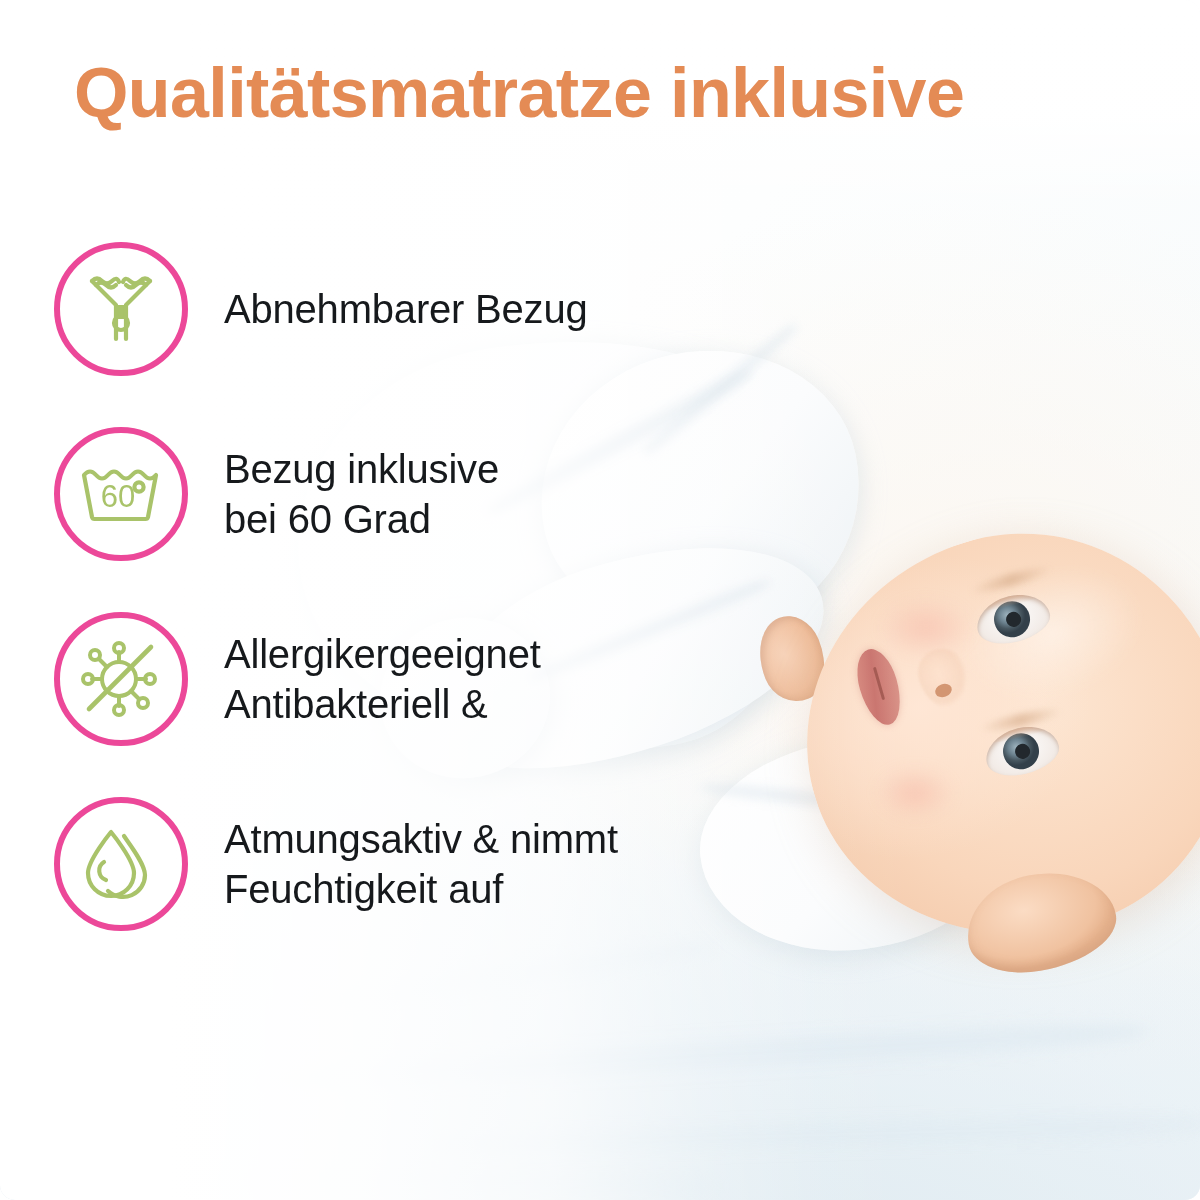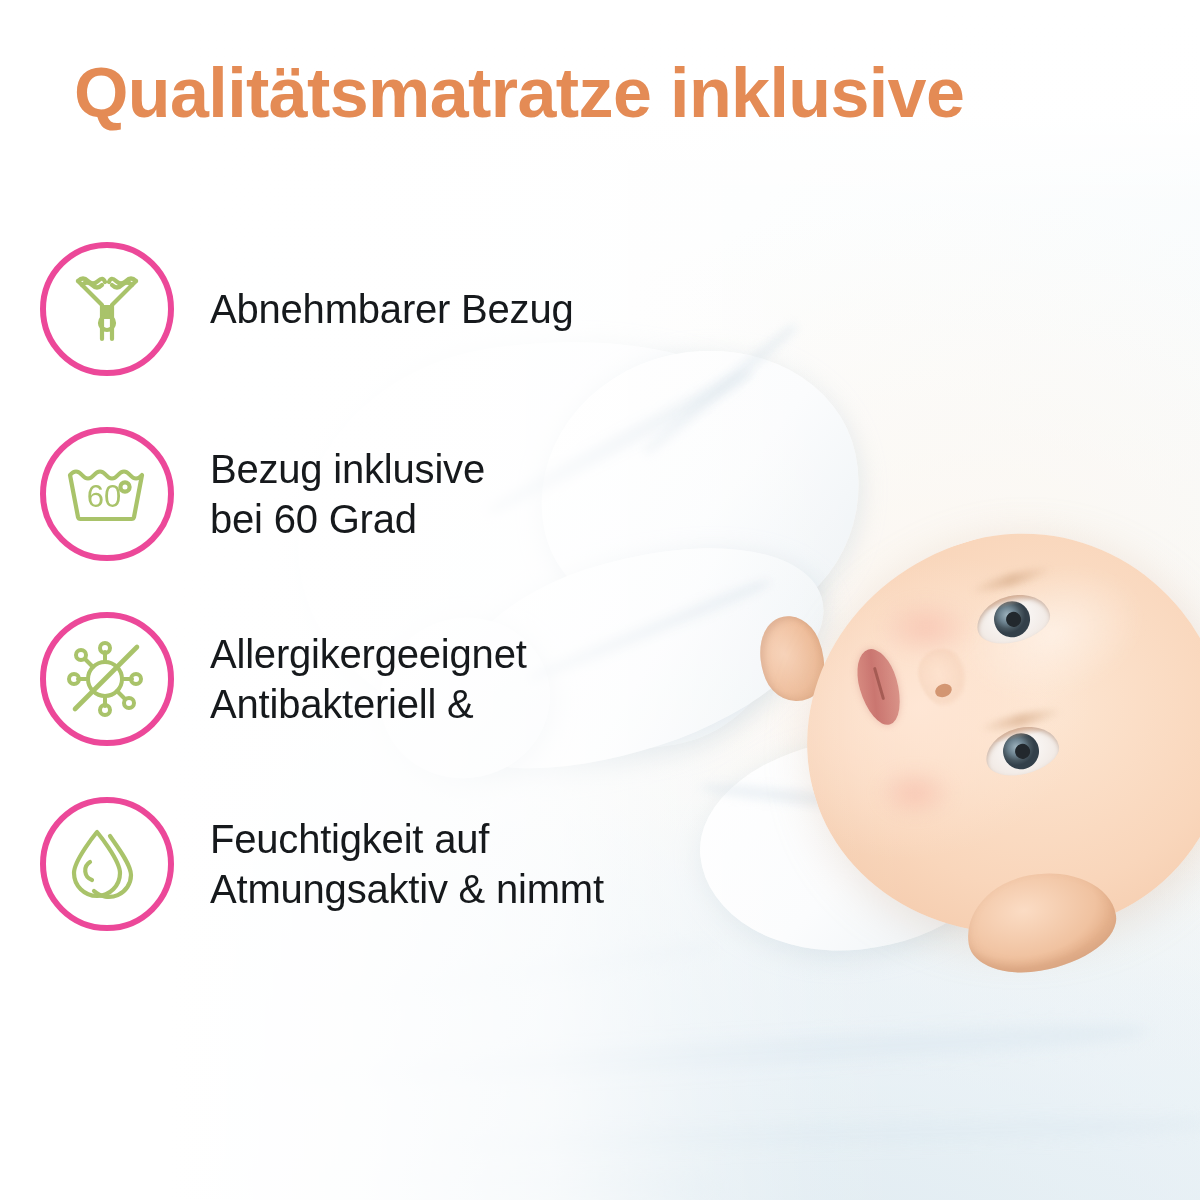--- a/index.html
+++ b/index.html
@@ -15,20 +15,21 @@
     background: #ffffff;
     position: relative;
   }
 
   #poster {
     position: relative;
     width: 1200px;
     height: 1200px;
     overflow: hidden;
     background: #ffffff;
+    border-radius: 15px;
   }
 
   
   .photo-layer {
     position: absolute;
     inset: 0;
     background:
       
       radial-gradient(120% 60% at 62% 112%, rgba(222,234,240,0.95) 0%, rgba(233,241,246,0.55) 45%, rgba(255,255,255,0) 75%),
       
@@ -242,21 +243,21 @@
     color: #e48b55;
     font-size: 70px;
     line-height: 1.0;
     font-weight: 700;
     letter-spacing: -0.6px;
     white-space: nowrap;
   }
 
   .features {
     position: absolute;
-    left: 40px;
+    left: 54px;
     top: 216px;
     width: 720px;
   }
 
   .feature {
     display: flex;
     align-items: center;
     height: 185px;
   }
 
@@ -408,20 +409,20 @@
         <div class="badge">
           <span>
             <svg width="92" height="92" viewBox="0 0 92 92" fill="none" stroke="#a9c36a" stroke-width="4.2" stroke-linecap="round" stroke-linejoin="round">
               <path d="M36 14 C36 14 13 42 13 55 A23 23 0 0 0 59 55 C59 42 36 14 36 14 Z"></path>
               <path d="M49 18 C55 27 70 46 70 57 A22 22 0 0 1 33 73"></path>
               <path d="M29 44 A10 10 0 0 0 31 62"></path>
             </svg>
           </span>
         </div>
         <div class="feature-text">
+          <span class="ln">Atmungsaktiv &amp; nimmt</span>
           <span class="ln">Feuchtigkeit auf</span>
-          <span class="ln">Atmungsaktiv &amp; nimmt</span>
         </div>
       </div>
 
     </div>
   </div>
 </div>
 
 </body></html>

